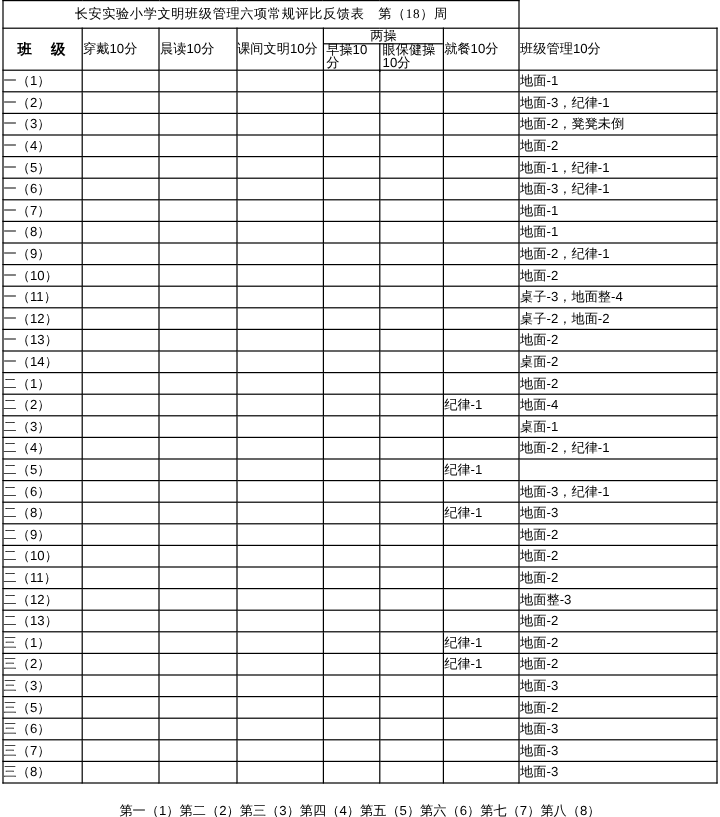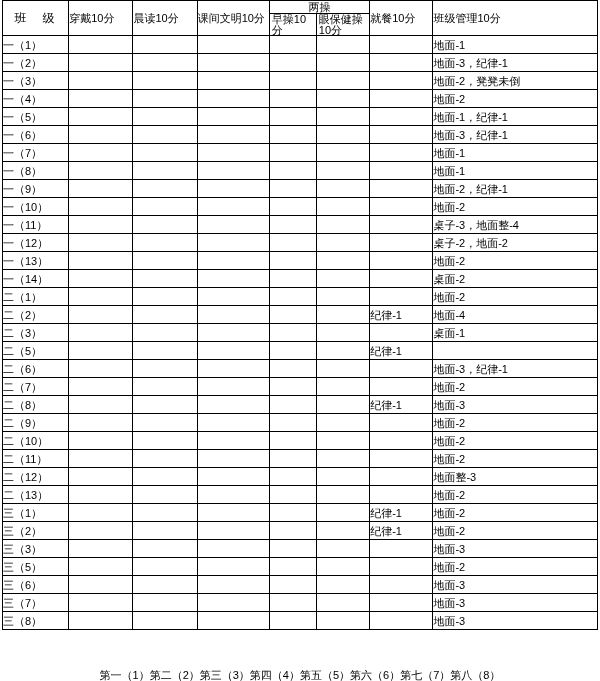--- a/index.html
+++ b/index.html
@@ -48,21 +48,21 @@
   .hdr td {
     text-align: left;
     font-size: 11px;
     padding: 1px 2px;
     height: 34px;
     font-weight: normal;
     margin-top: 48px;
   }
   .hdr td.center {
     text-align: center;
-    font-weight: normal;
+    font-weight: bold;
     font-size: 12px;
     letter-spacing: 2px;
   }
   .two-part {
     padding: 0 !important;
     height: 34px;
   }
   .two-part .top {
     border-bottom: 1px solid #000000;
     text-align: center;
@@ -120,20 +120,23 @@
       <col style="width:66px">
       <col style="width:64px">
       <col style="width:64px">
       <col style="width:72px">
       <col style="width: 47px;">
         <col style="width: 53px;">
       <col style="width:63px">
       <col style="width:164px">
     </colgroup>
     <tbody>
+      <tr>
+        <td class="title-cell" colspan="7">长安实验小学文明班级管理六项常规评比反馈表　第（18）周</td>
+      </tr>
       <tr class="hdr">
         <td class="center">班　级</td>
         <td>穿戴10分</td>
         <td>晨读10分</td>
         <td>课间文明10分</td>
         <td class="two-part" colspan="2">
           <div class="top">两操</div>
           <div class="bot">
             <div class="left">早操10分</div>
             <div class="right">眼保健操10分</div>
@@ -306,48 +309,48 @@
           <td class="cls">二（3）</td>
           <td class="data"></td>
           <td class="data"></td>
           <td class="data"></td>
           <td class="data" style="width: 47px;"></td>
           <td class="data"></td>
           <td class="data"></td>
           <td class="data">桌面-1</td>
         </tr>
         <tr>
+          <td class="cls">二（4）</td>
+          <td class="data"></td>
+          <td class="data"></td>
+          <td class="data"></td>
+          <td class="data" style="width: 47px;"></td>
+          <td class="data"></td>
+          <td class="data"></td>
+          <td class="data">地面-2，纪律-1</td>
+        </tr>
+        <tr>
           <td class="cls">二（5）</td>
           <td class="data"></td>
           <td class="data"></td>
           <td class="data"></td>
           <td class="data" style="width: 47px;"></td>
           <td class="data"></td>
           <td class="data">纪律-1</td>
           <td class="data"></td>
         </tr>
         <tr>
           <td class="cls">二（6）</td>
           <td class="data"></td>
           <td class="data"></td>
           <td class="data"></td>
           <td class="data" style="width: 47px;"></td>
           <td class="data"></td>
           <td class="data"></td>
           <td class="data">地面-3，纪律-1</td>
-        </tr>
-        <tr>
-          <td class="cls">二（7）</td>
-          <td class="data"></td>
-          <td class="data"></td>
-          <td class="data"></td>
-          <td class="data" style="width: 47px;"></td>
-          <td class="data"></td>
-          <td class="data"></td>
-          <td class="data">地面-2</td>
         </tr>
         <tr>
           <td class="cls">二（8）</td>
           <td class="data"></td>
           <td class="data"></td>
           <td class="data"></td>
           <td class="data" style="width: 47px;"></td>
           <td class="data"></td>
           <td class="data">纪律-1</td>
           <td class="data">地面-3</td>

